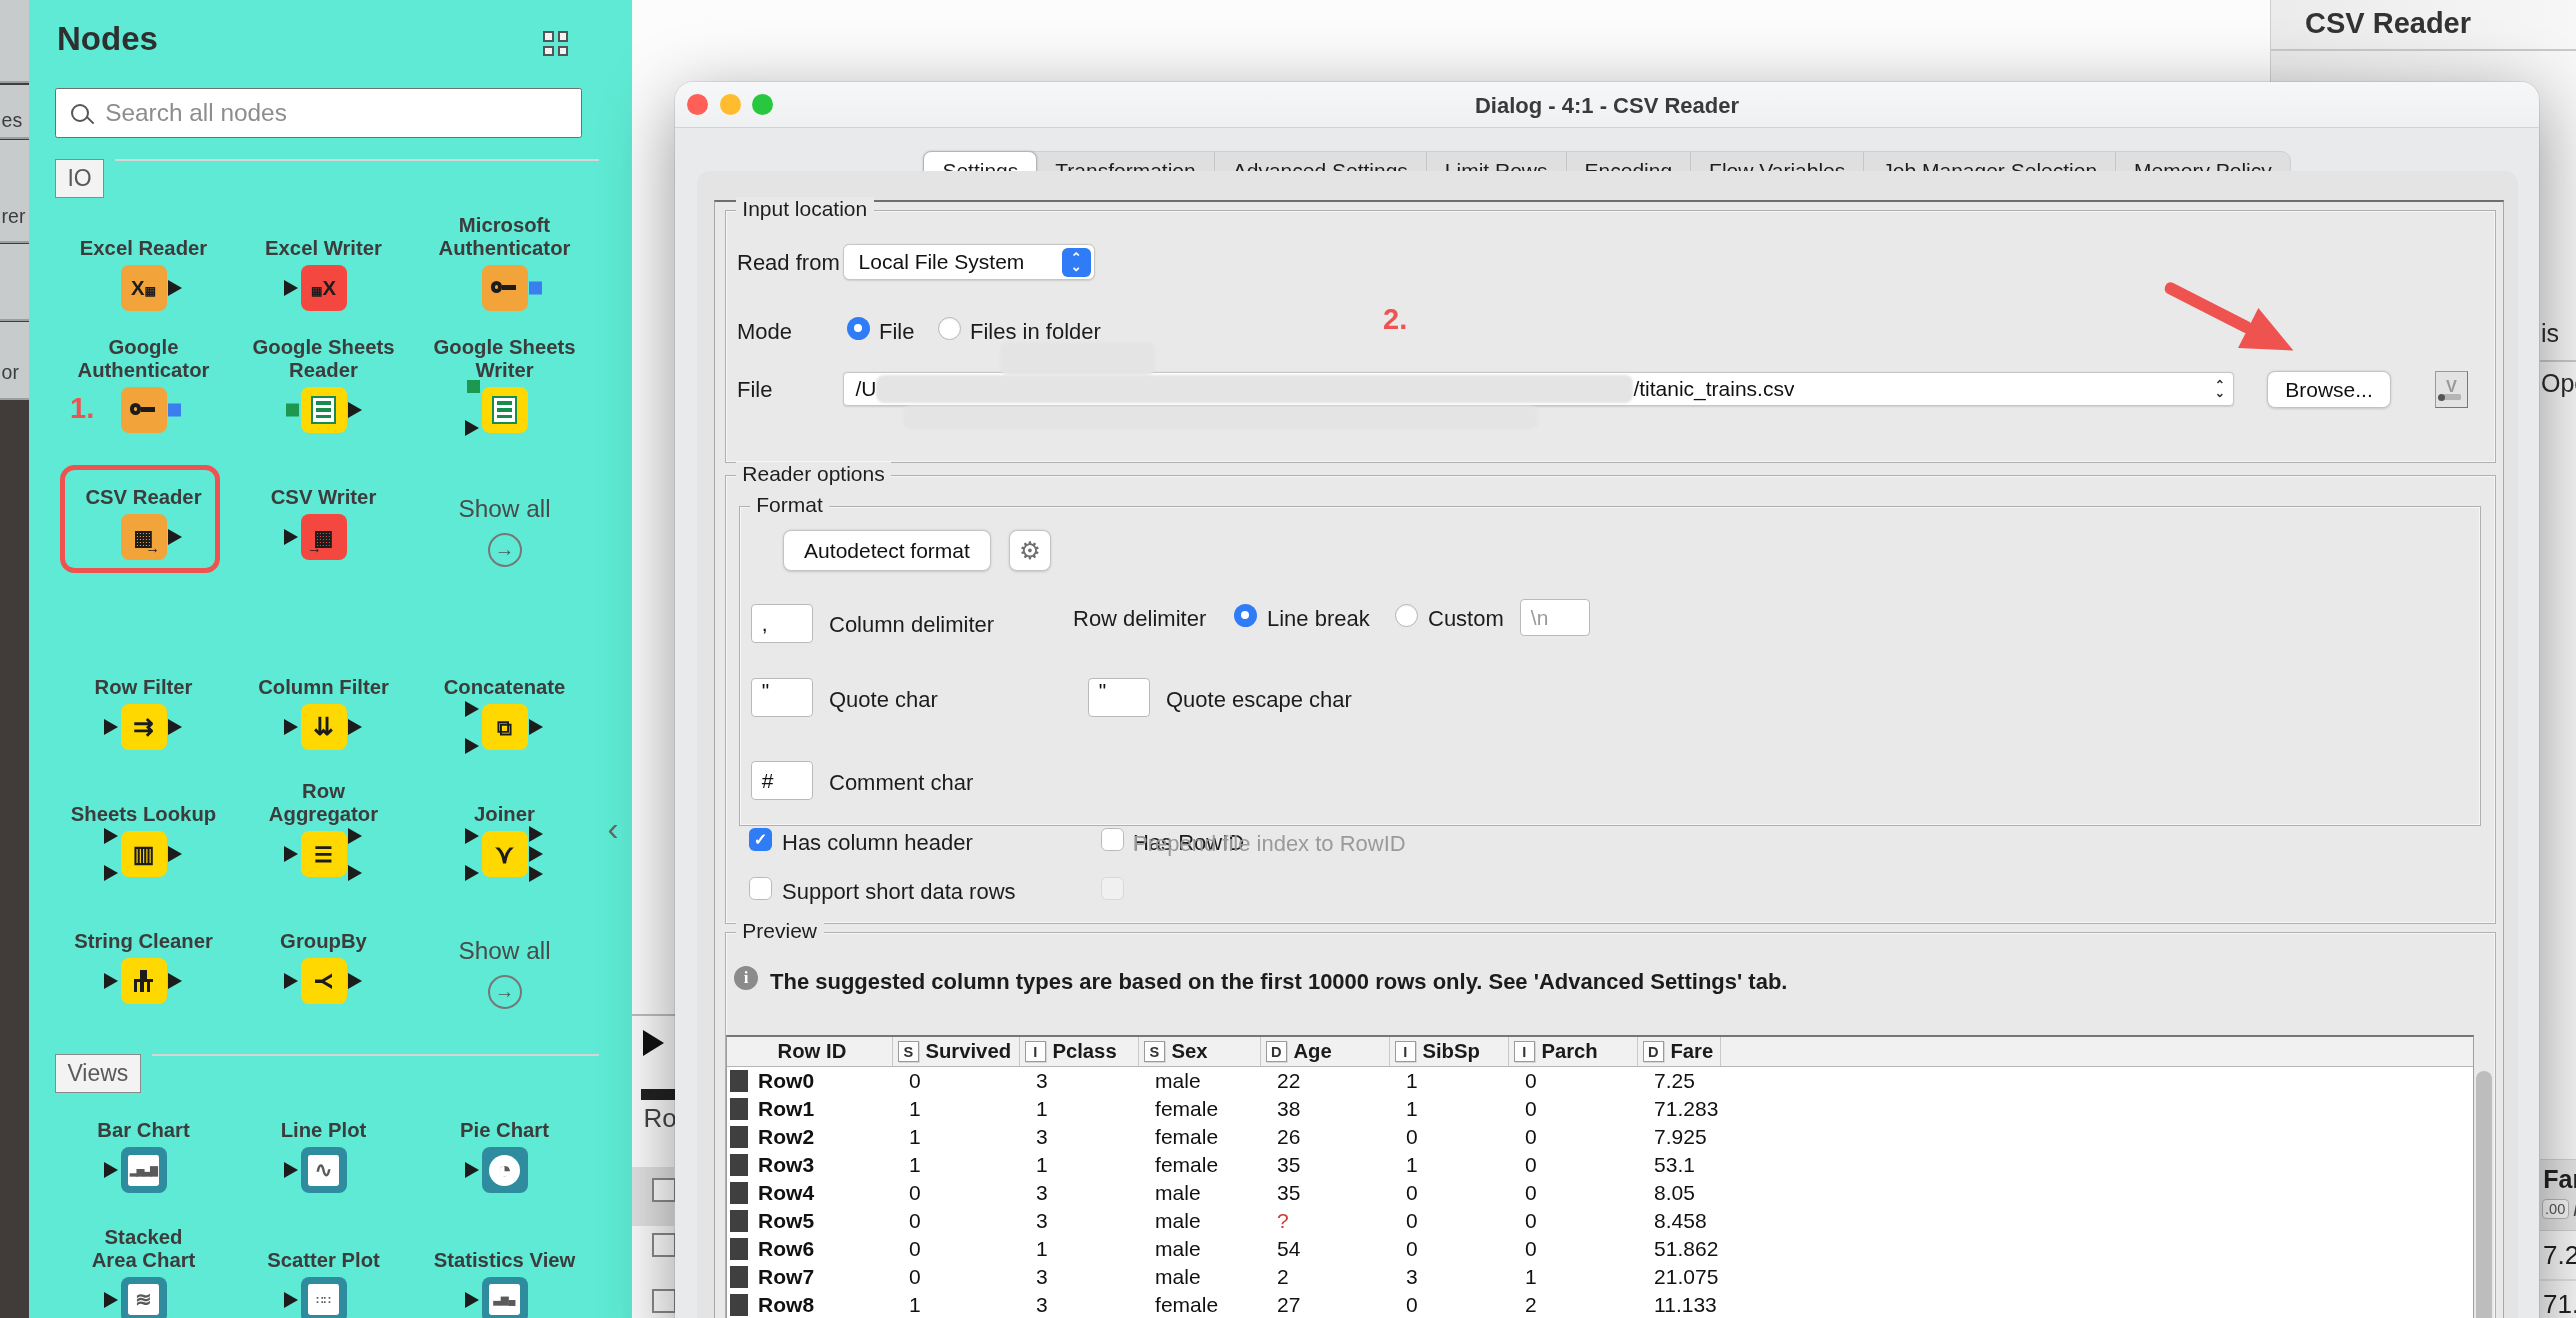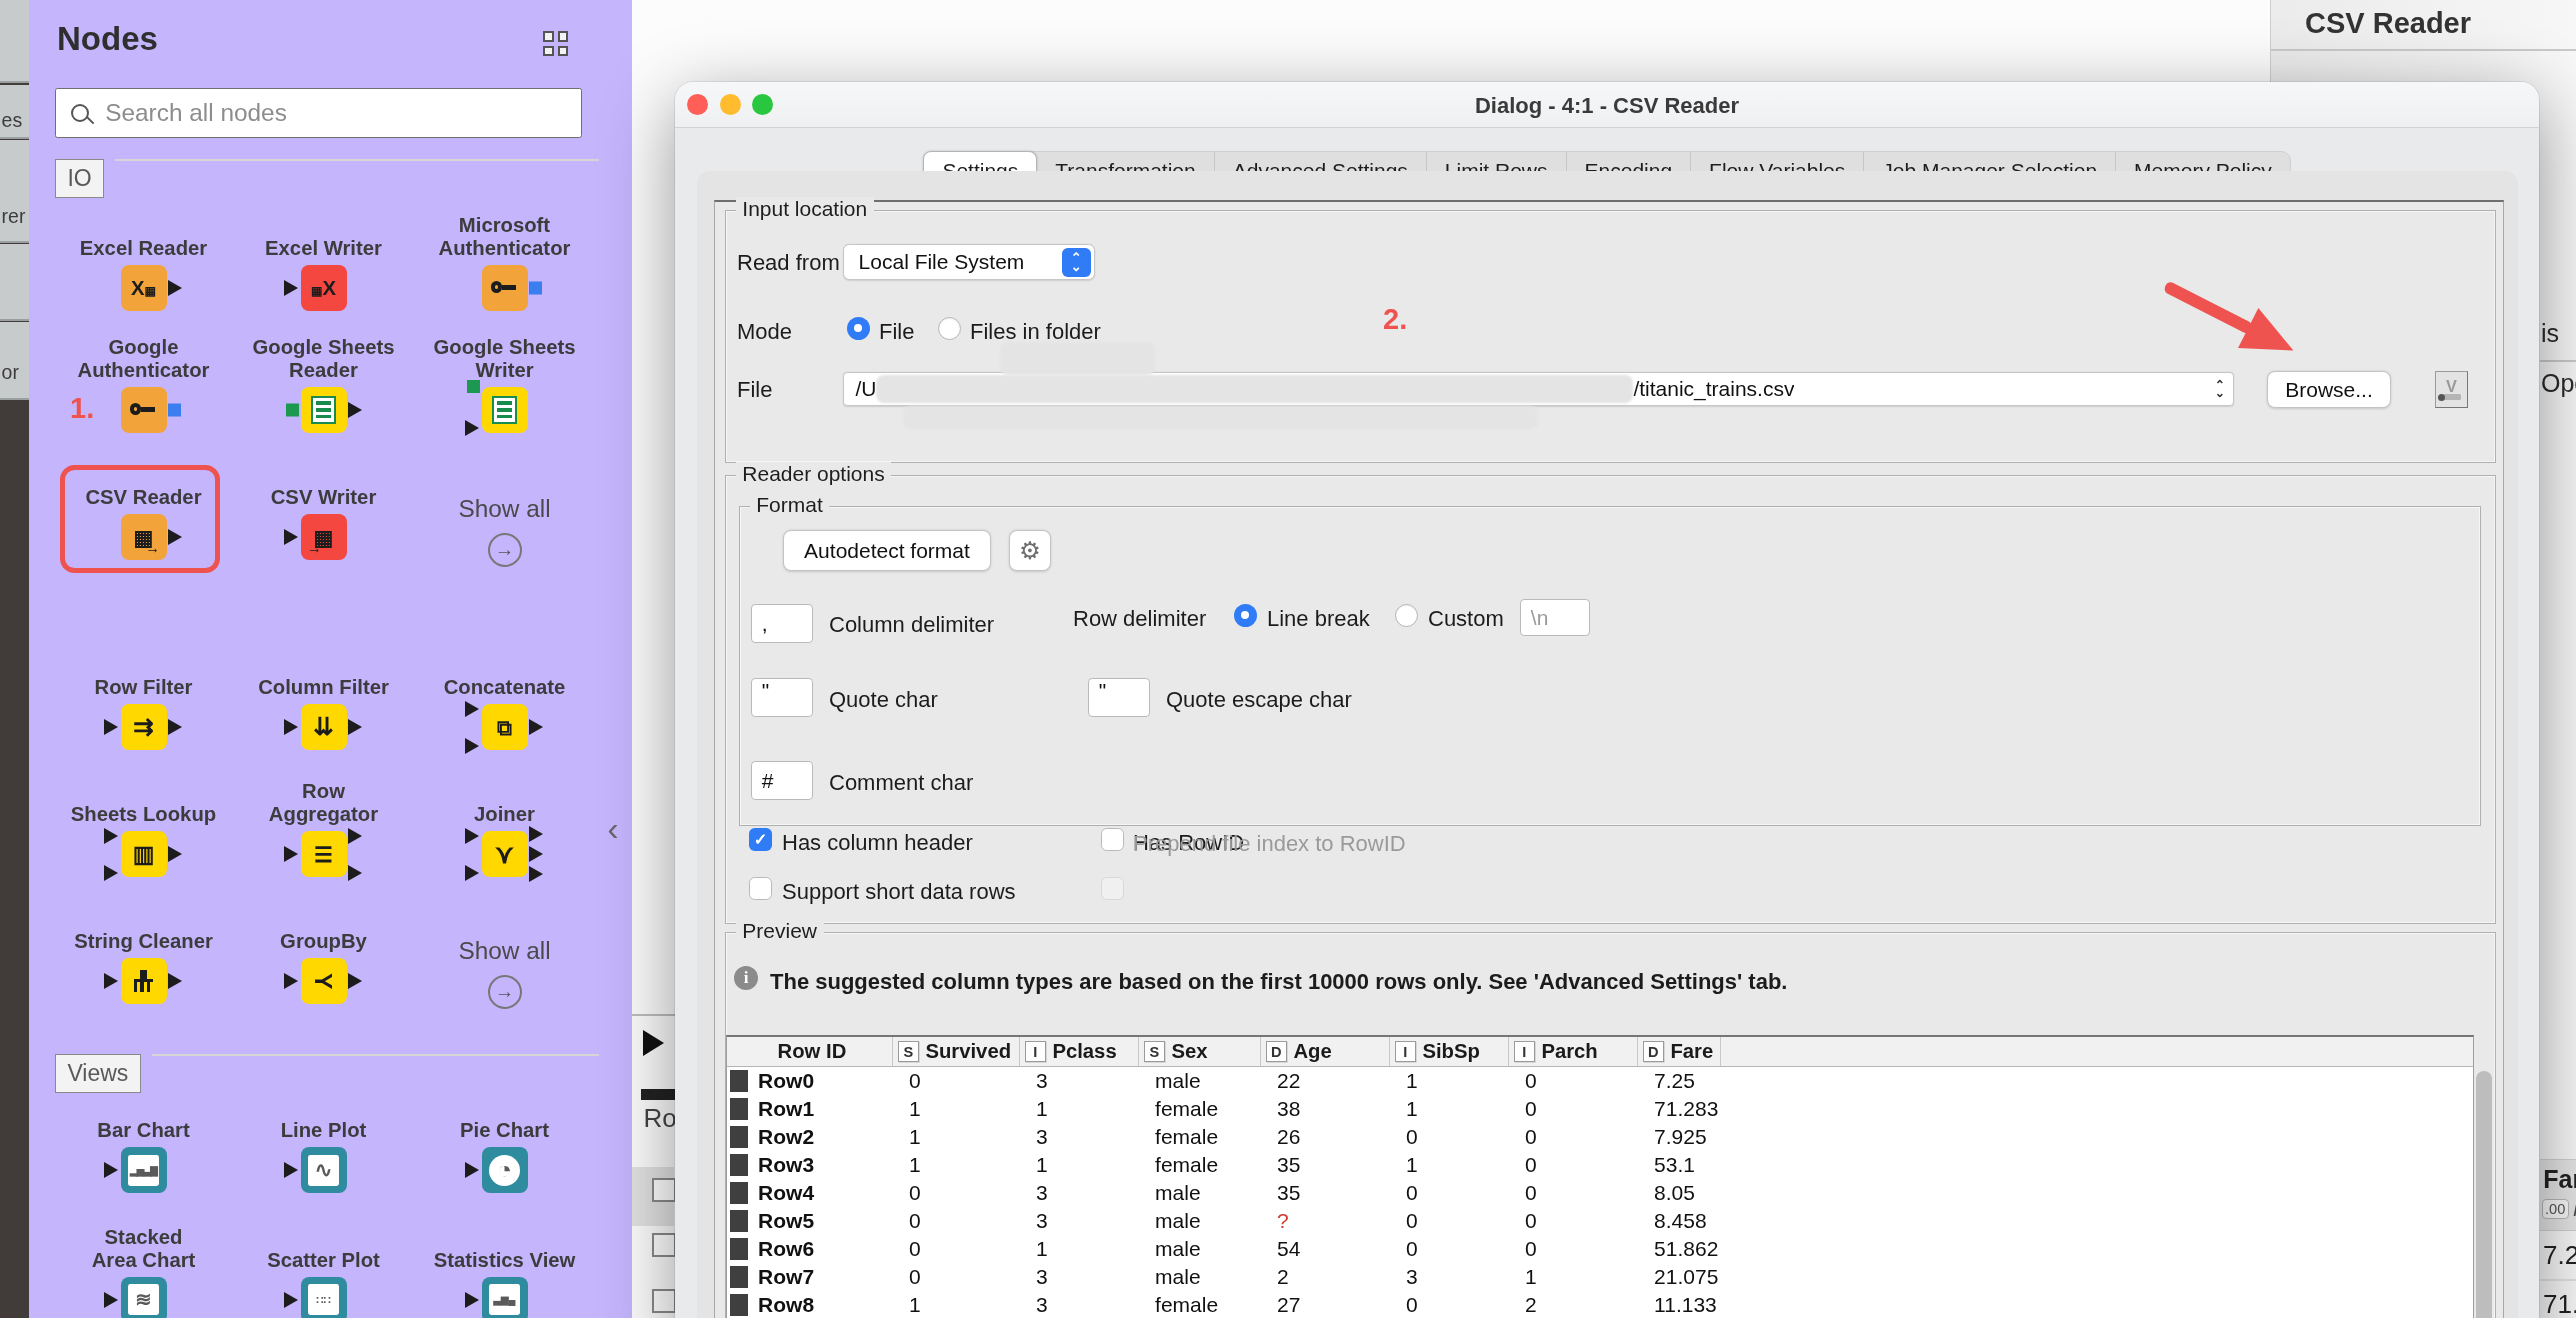--- a/index.html
+++ b/index.html
@@ -6,21 +6,21 @@
   #app{position:relative;width:2576px;height:1318px;overflow:hidden;
        font-family:"Liberation Sans",sans-serif;color:#2e2e2e;}
   .abs{position:absolute;}
 
   
   #rail{left:0;top:0;width:29px;height:1318px;background:#413c3a;}
   .rail-tile{position:absolute;left:0;width:29px;background:#c8cbcc;border-bottom:2.4px solid #9aa0a2;}
   .rail-frag{position:absolute;left:1.6px;font-size:19.5px;color:#3c3c3c;white-space:nowrap;overflow:hidden;width:28px;}
 
   
-  #sidebar{left:29px;top:0;width:603px;height:1318px;background:#c4b5fd;border-right:0.8px solid #dcdcdc;}
+  #sidebar{left:29px;top:0;width:603px;height:1318px;background:#5eead4;border-right:0.8px solid #dcdcdc;}
   .sb-title{position:absolute;left:28px;top:19.5px;font-size:33px;font-weight:600;color:#2f2f2f;}
   .gridicon{position:absolute;left:514px;top:31px;display:grid;grid-template-columns:10.6px 10.6px;grid-gap:4.1px;cursor:pointer;}
   .gridicon span{width:10.6px;height:10.6px;border:2.4px solid #555;box-sizing:border-box;background:#f3f3f3;}
   .search{position:absolute;left:26px;top:88px;width:527px;height:50px;background:#fff;border:1.6px solid #6f6f6f;border-radius:2.4px;display:flex;align-items:center;padding:0 14.6px;box-sizing:border-box;}
   .mag{width:18px;height:18px;border:2.4px solid #555;border-radius:50%;position:relative;flex:0 0 auto;box-sizing:border-box;}
   .mag::after{content:"";position:absolute;width:9.8px;height:2.4px;background:#555;transform:rotate(45deg);right:-8.1px;bottom:-1.6px;}
   .search input{border:none;outline:none;background:transparent;font-size:24.4px;margin-left:14.6px;width:439px;color:#333;font-family:"Liberation Sans",sans-serif;}
   .search input::placeholder{color:#8d8d8d;}
   .chip-row{position:absolute;display:flex;align-items:flex-start;}
   .chip{border:1.6px solid #8a8a8a;color:#5a5a5a;font-size:23px;padding:4.9px 11.4px;background:#f3f3f3;}

